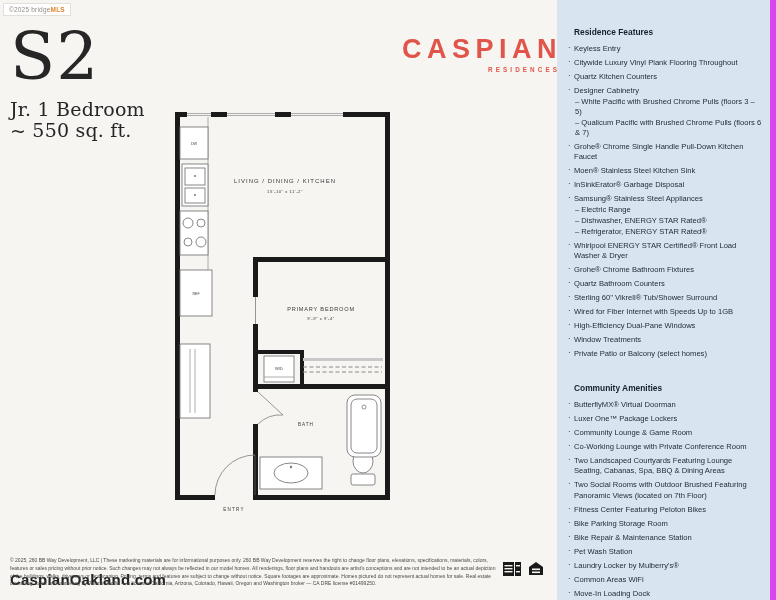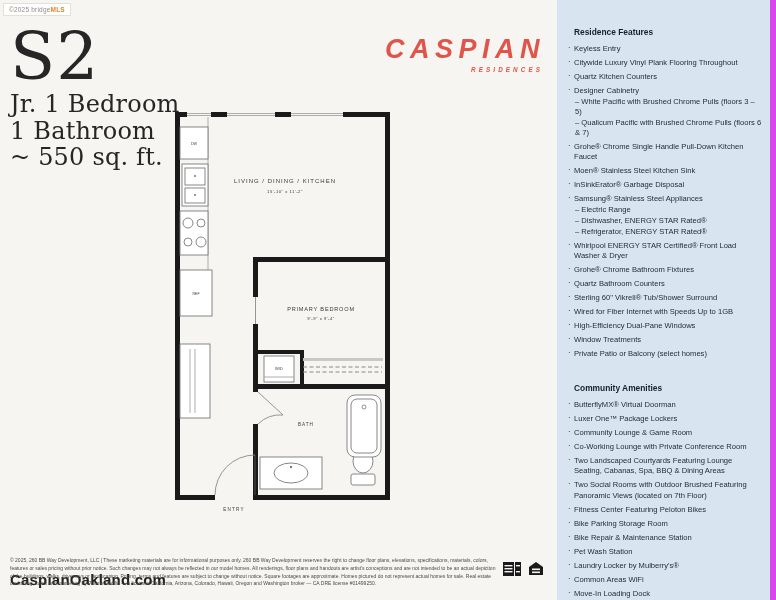--- a/index.html
+++ b/index.html
@@ -7,24 +7,24 @@
         font-family:"Liberation Sans",sans-serif;color:#1d2733;}
 
   
   .watermark{position:absolute;left:3px;top:3px;background:#ffffff;border:1px solid #e3e0da;
              font-size:6.5px;color:#8f8d89;padding:2px 5px;letter-spacing:.2px;}
   .watermark .mls{color:#e2862e;font-weight:bold;}
 
   
   .unit-info{position:absolute;left:10px;top:22px;font-family:"DejaVu Serif","Liberation Serif",serif;color:#262626;}
   .unit-code{font-size:66px;line-height:1.05;font-weight:400;letter-spacing:1px;}
-  .unit-lines{font-size:24px;line-height:1.1;letter-spacing:.2px;}
-
-  
-  .brand{position:absolute;left:385px;top:36px;width:160px;color:#e0544a;font-style:italic;}
+  .unit-lines{margin-top:8px;font-size:19px;line-height:1.1;letter-spacing:.2px;}
+
+  
+  .brand{position:absolute;left:402px;top:36px;width:160px;color:#e0544a;}
   .brand-name{font-size:27px;font-weight:bold;letter-spacing:5.5px;line-height:1;}
   .brand-sub{font-size:6.3px;font-weight:bold;letter-spacing:3.1px;text-align:right;margin-top:3px;padding-right:2px;}
 
   
   .floorplan{position:absolute;left:175px;top:112px;width:215px;height:404px;}
   .floorplan text{font-family:"Liberation Sans",sans-serif;fill:#3a3a3a;}
   .wall{fill:#1a1a1a;}
   .fix{fill:#ffffff;stroke:#7a7a7a;stroke-width:.9;}
   .thin{stroke:#999;stroke-width:.8;fill:none;}
   .door{stroke:#8a8a8a;stroke-width:.9;fill:none;}
@@ -50,21 +50,20 @@
 <div class="page">
 
   <div class="watermark">
     <span>©2025 bridge</span><span class="mls">MLS</span>
   </div>
 
   <div class="unit-info">
     <div class="unit-code">S2</div>
     <div class="unit-lines">
       <div>Jr. 1 Bedroom</div>
-      <div>1 Bathroom</div>
       <div>~ 550 sq. ft.</div>
     </div>
   </div>
 
   <div class="brand">
     <div class="brand-name">CASPIAN</div>
     <div class="brand-sub">RESIDENCES</div>
   </div>
 
   <svg class="floorplan" viewBox="0 0 215 404">

